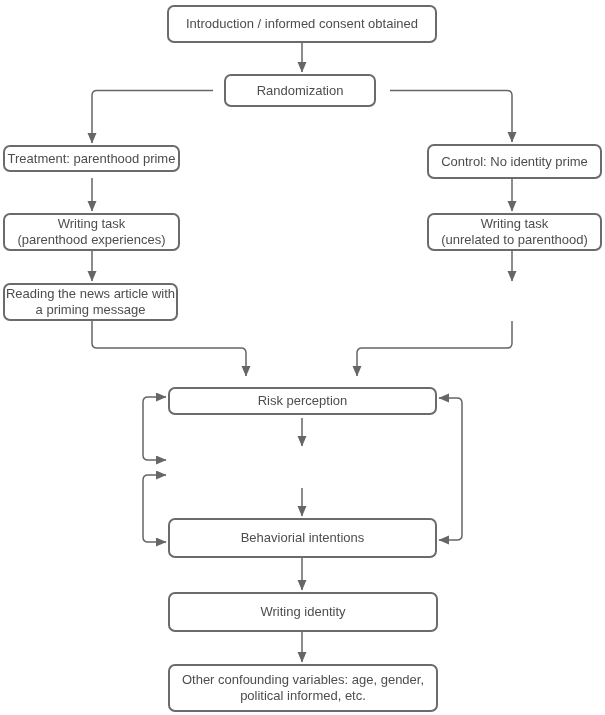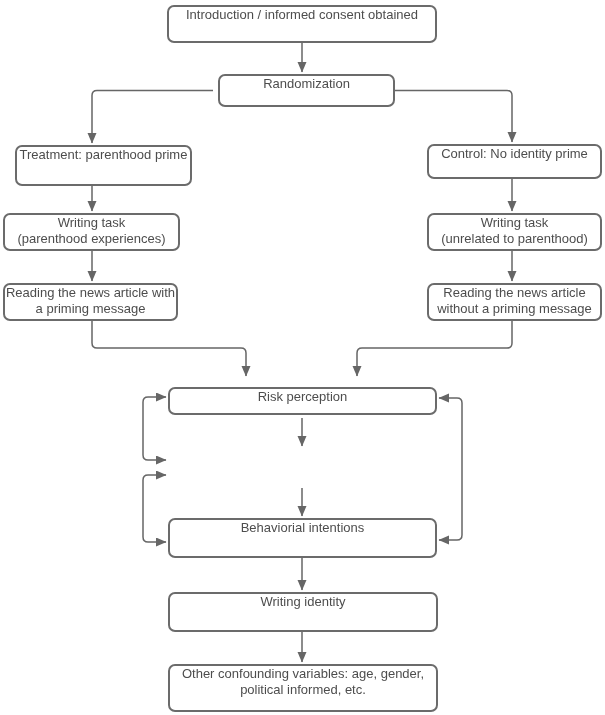--- a/index.html
+++ b/index.html
@@ -28,20 +28,21 @@
     fill:var(--connector);
     stroke:none;
   }
   .node{
     position:absolute;
     box-sizing:border-box;
     border:2px solid var(--box-border);
     border-radius:7px;
     background:var(--bg);
     display:flex;
+    align-items:center;
     justify-content:center;
   }
   .node .lbl{
     width:100%;
     text-align:center;
     white-space:pre;
     font-size:13px;
     line-height:1.22;
     color:var(--text);
   }
@@ -73,25 +74,25 @@
     <path d="M302 632 L302 662" marker-end="url(#ah)"></path>
     <path d="M166 397 L148 397 Q143 397 143 402 L143 455 Q143 460 148 460 L166 460" marker-start="url(#ah)" marker-end="url(#ah)"></path>
     <path d="M166 475 L148 475 Q143 475 143 480 L143 537 Q143 542 148 542 L166 542" marker-start="url(#ah)" marker-end="url(#ah)"></path>
     <path d="M439 398 L457 398 Q462 398 462 403 L462 535 Q462 540 457 540 L439 540" marker-start="url(#ah)" marker-end="url(#ah)"></path>
   </svg>
 
   <div class="node" style="left:167px;top:5px;width:270px;height:38px">
     <span class="lbl">Introduction / informed consent obtained</span>
   </div>
 
-  <div class="node" style="left:218px;top:74px;width:177px;height:33px">
+  <div class="node" style="left:224px;top:74px;width:152px;height:33px">
     <span class="lbl">Randomization</span>
   </div>
 
-  <div class="node" style="left:15px;top:145px;width:177px;height:41px">
+  <div class="node" style="left:3px;top:145px;width:177px;height:27px">
     <span class="lbl">Treatment: parenthood prime</span>
   </div>
 
   <div class="node" style="left:3px;top:213px;width:177px;height:38px">
     <span class="lbl">Writing task
 (parenthood experiences)</span>
   </div>
 
   <div class="node" style="left:3px;top:283px;width:175px;height:38px">
     <span class="lbl">Reading the news article with
@@ -100,24 +101,20 @@
 
   <div class="node" style="left:427px;top:144px;width:175px;height:35px">
     <span class="lbl">Control: No identity prime</span>
   </div>
 
   <div class="node" style="left:427px;top:213px;width:175px;height:38px">
     <span class="lbl">Writing task
 (unrelated to parenthood)</span>
   </div>
 
-  <div class="node" style="left:427px;top:283px;width:175px;height:38px">
-    <span class="lbl">Reading the news article
-without a priming message</span>
-  </div>
 
   <div class="node" style="left:168px;top:387px;width:269px;height:28px">
     <span class="lbl">Risk perception</span>
   </div>
 
 
   <div class="node" style="left:168px;top:518px;width:269px;height:40px">
     <span class="lbl">Behaviorial intentions</span>
   </div>
 

